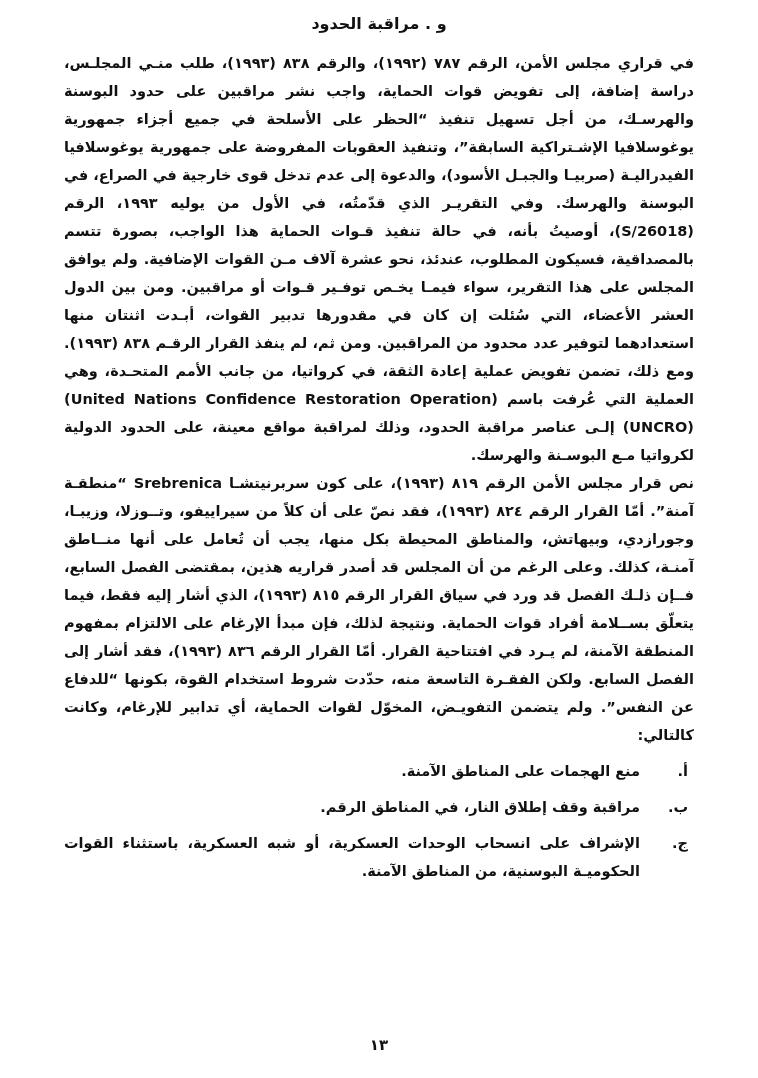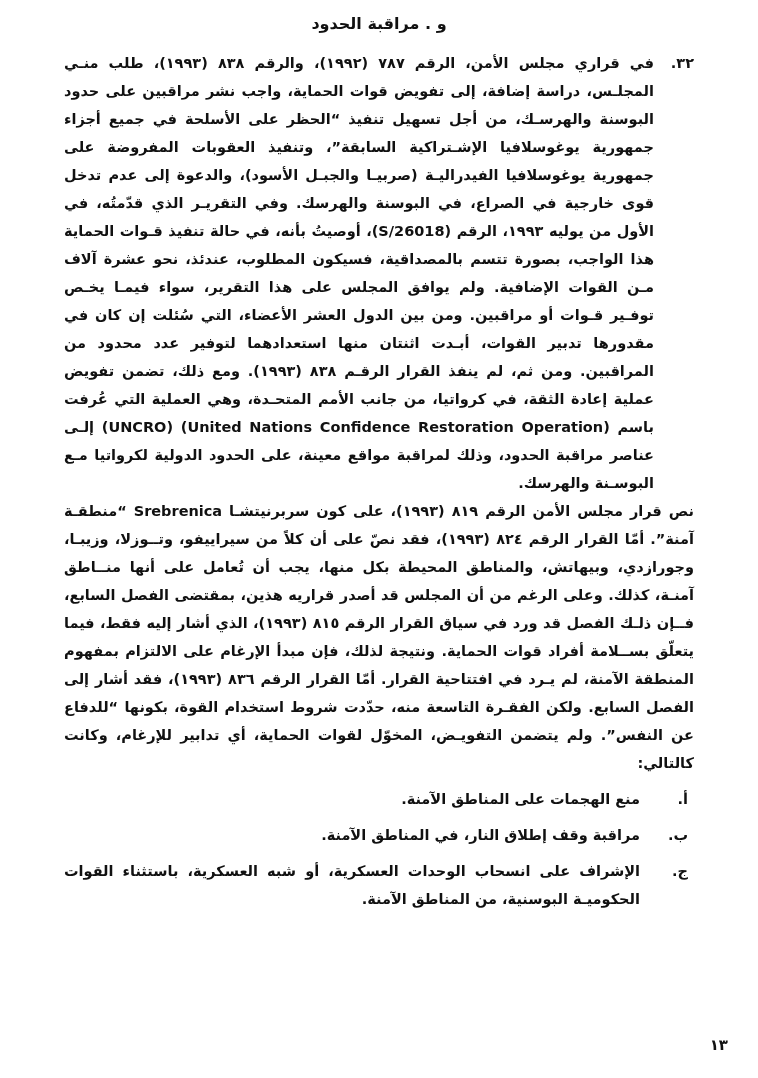--- a/index.html
+++ b/index.html
@@ -65,49 +65,49 @@
     .list-item .text {
       flex: 1;
       text-align: justify;
       text-justify: inter-word;
     }
     .page-number {
       position: absolute;
       bottom: 24px;
       left: 0;
       right: 0;
+      text-align: center;
       font-size: 15px;
       font-weight: 700;
     }
   </style>
 </head>
 <body>
 
 <div class="page">
 
   <h2 class="heading">و . مراقبة الحدود</h2>
 
   <div class="para">
-    <span class="num">٣٢.</span>
     <span class="text">في قراري مجلس الأمن، الرقم ٧٨٧ (١٩٩٢)، والرقم ٨٣٨ (١٩٩٣)، طلب منـي المجلـس، دراسة إضافة، إلى تفويض قوات الحماية، واجب نشر مراقبين على حدود البوسنة والهرسـك، من أجل تسهيل تنفيذ “الحظر على الأسلحة في جميع أجزاء جمهورية يوغوسلافيا الإشـتراكية السابقة”، وتنفيذ العقوبات المفروضة على جمهورية يوغوسلافيا الفيدراليـة (صربيـا والجبـل الأسود)، والدعوة إلى عدم تدخل قوى خارجية في الصراع، في البوسنة والهرسك. وفي التقريـر الذي قدّمتُه، في الأول من يوليه ١٩٩٣، الرقم (S/26018)، أوصيتُ بأنه، في حالة تنفيذ قـوات الحماية هذا الواجب، بصورة تتسم بالمصداقية، فسيكون المطلوب، عندئذ، نحو عشرة آلاف مـن القوات الإضافية. ولم يوافق المجلس على هذا التقرير، سواء فيمـا يخـص توفـير قـوات أو مراقبين. ومن بين الدول العشر الأعضاء، التي سُئلت إن كان في مقدورها تدبير القوات، أبـدت اثنتان منها استعدادهما لتوفير عدد محدود من المراقبين. ومن ثم، لم ينفذ القرار الرقـم ٨٣٨ (١٩٩٣). ومع ذلك، تضمن تفويض عملية إعادة الثقة، في كرواتيا، من جانب الأمم المتحـدة، وهي العملية التي عُرفت باسم (United Nations Confidence Restoration Operation) (UNCRO) إلـى عناصر مراقبة الحدود، وذلك لمراقبة مواقع معينة، على الحدود الدولية لكرواتيا مـع البوسـنة والهرسك.</span>
   </div>
 
 
   <div class="para">
     <span class="text">نص قرار مجلس الأمن الرقم ٨١٩ (١٩٩٣)، على كون سربرنيتشـا Srebrenica “منطقـة آمنة”. أمّا القرار الرقم ٨٢٤ (١٩٩٣)، فقد نصّ على أن كلاً من سيراييفو، وتــوزلا، وزيبـا، وجورازدي، وبيهاتش، والمناطق المحيطة بكل منها، يجب أن تُعامل على أنها منــاطق آمنـة، كذلك. وعلى الرغم من أن المجلس قد أصدر قراريه هذين، بمقتضى الفصل السابع، فــإن ذلـك الفصل قد ورد في سياق القرار الرقم ٨١٥ (١٩٩٣)، الذي أشار إليه فقط، فيما يتعلّق بســلامة أفراد قوات الحماية. ونتيجة لذلك، فإن مبدأ الإرغام على الالتزام بمفهوم المنطقة الآمنة، لم يـرد في افتتاحية القرار. أمّا القرار الرقم ٨٣٦ (١٩٩٣)، فقد أشار إلى الفصل السابع. ولكن الفقـرة التاسعة منه، حدّدت شروط استخدام القوة، بكونها “للدفاع عن النفس”. ولم يتضمن التفويـض، المخوّل لقوات الحماية، أي تدابير للإرغام، وكانت كالتالي:</span>
   </div>
 
   <div class="list">
     <div class="list-item">
       <span class="marker">أ.</span>
       <span class="text">منع الهجمات على المناطق الآمنة.</span>
     </div>
     <div class="list-item">
       <span class="marker">ب.</span>
-      <span class="text">مراقبة وقف إطلاق النار، في المناطق الآمنة.</span>
+      <span class="text">مراقبة وقف إطلاق النار، في المناطق الرقم.</span>
     </div>
     <div class="list-item">
       <span class="marker">ج.</span>
       <span class="text">الإشراف على انسحاب الوحدات العسكرية، أو شبه العسكرية، باستثناء القوات الحكوميـة البوسنية، من المناطق الآمنة.</span>
     </div>
   </div>
 
   <div class="page-number">١٣</div>
 
 </div>

